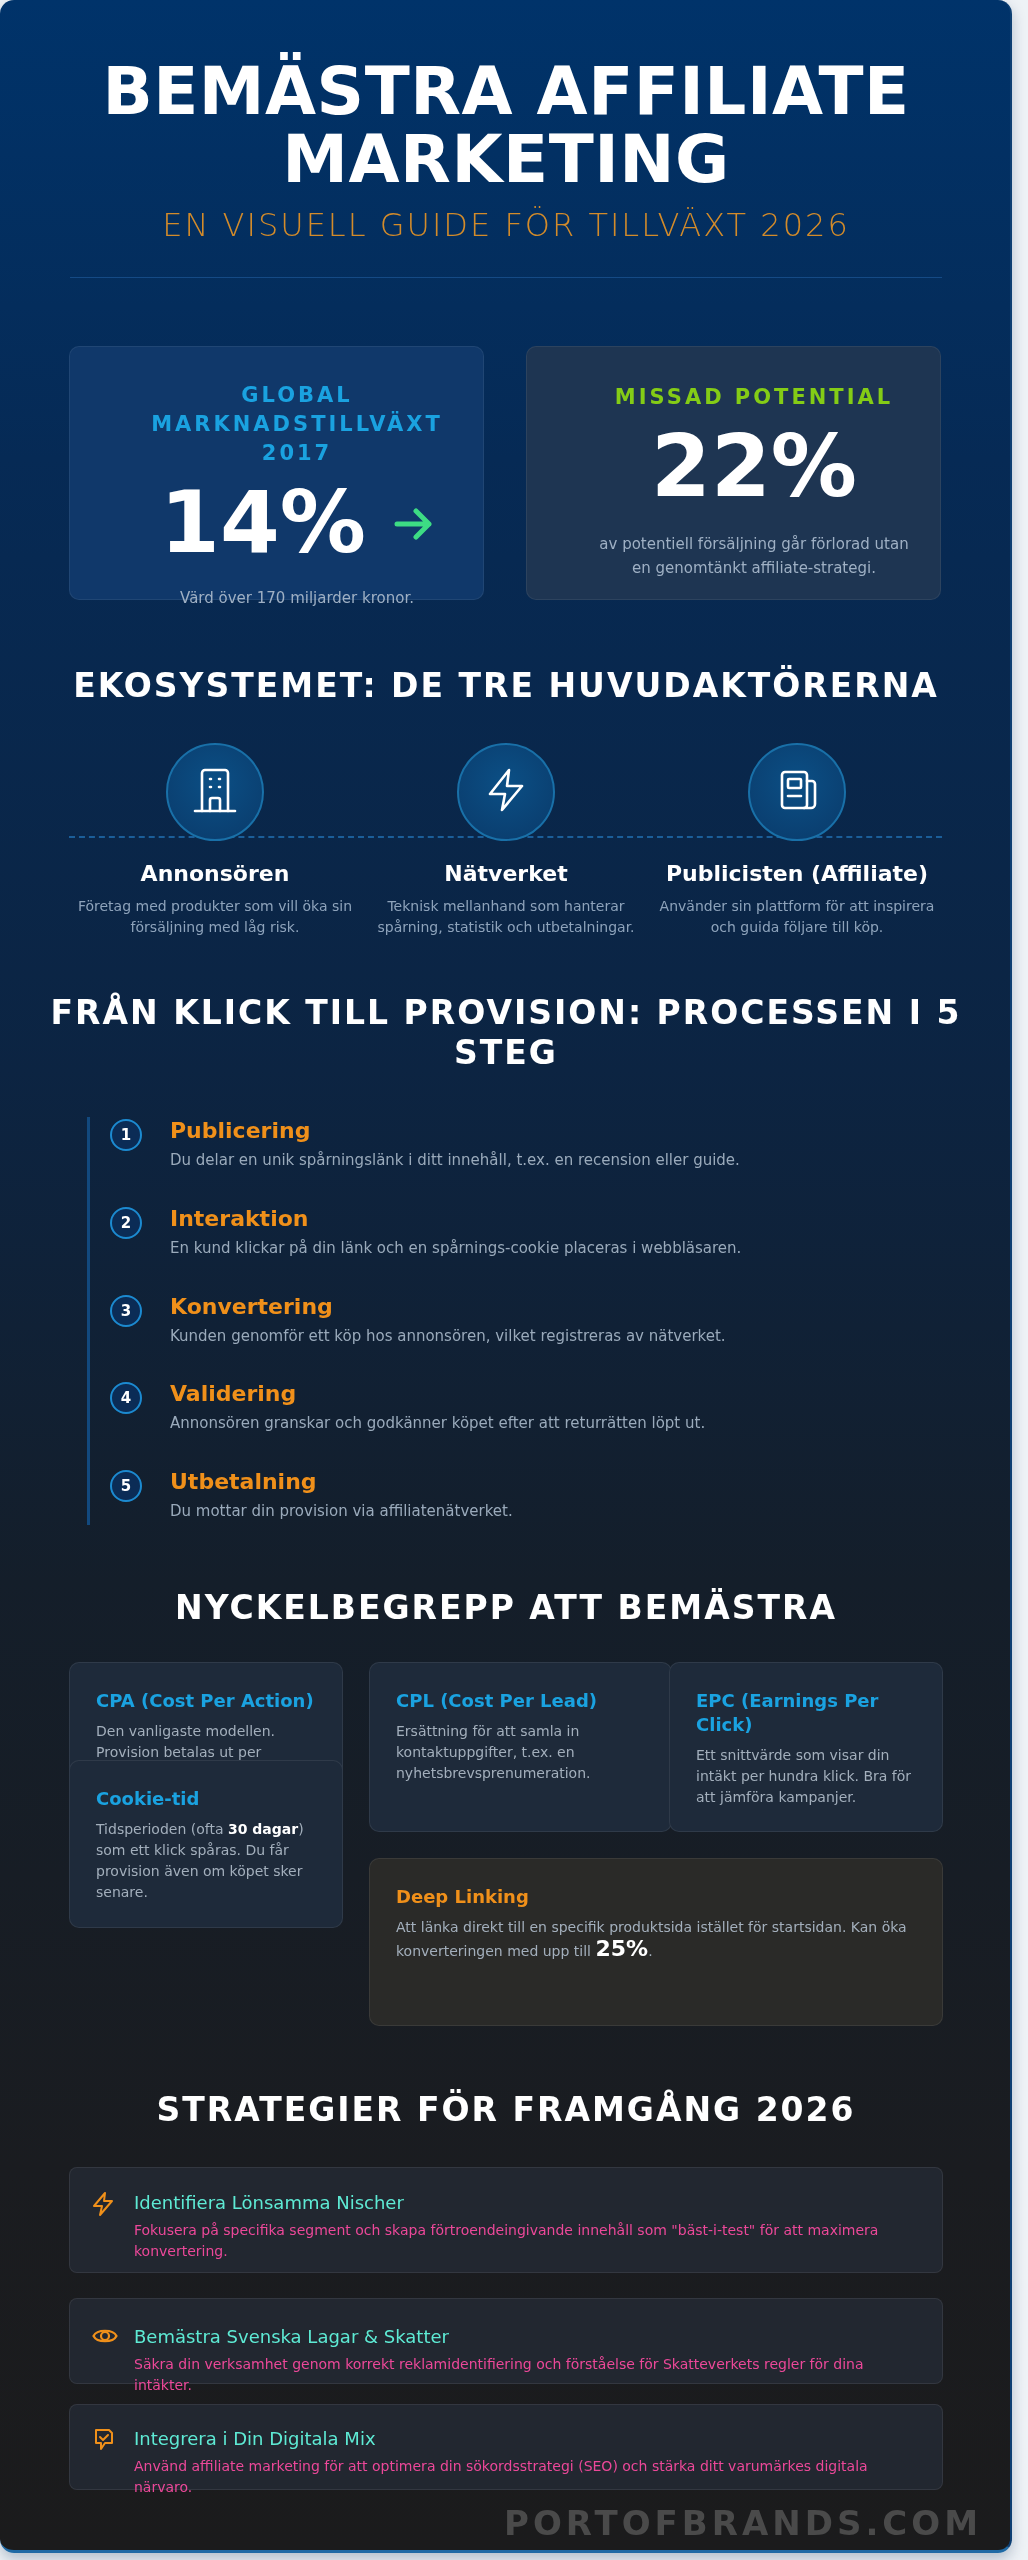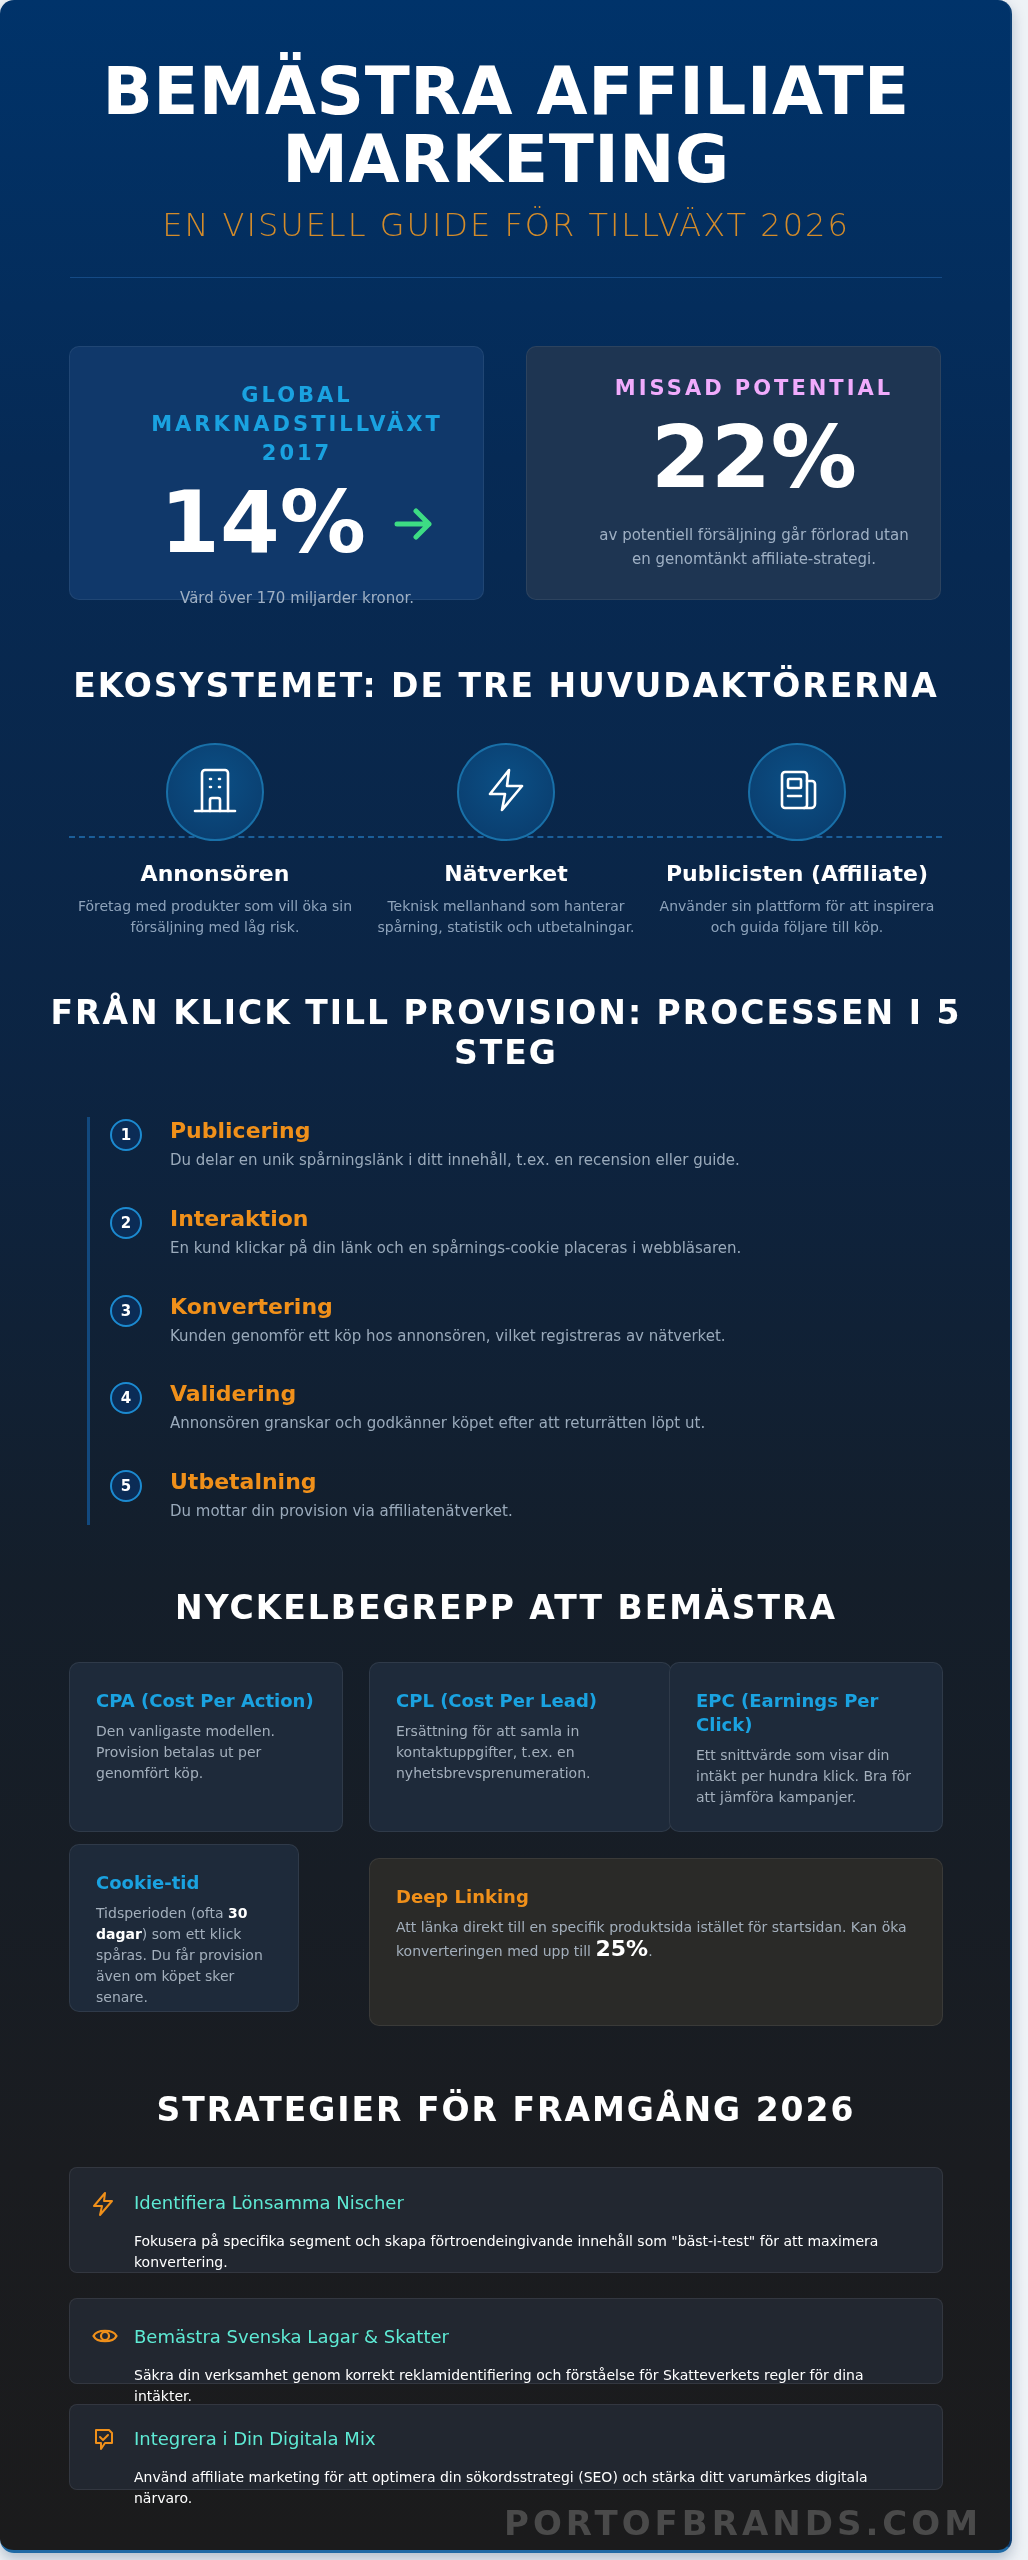--- a/index.html
+++ b/index.html
@@ -17,21 +17,21 @@
   .hero { position: absolute; top: 58px; left: 0; width: 1012px; text-align: center; }
   .hero-title { color: #ffffff; font-weight: bold; font-size: 66px; line-height: 68px; letter-spacing: 0.5px; }
   .hero-sub { color: #d38b2a; font-size: 32px; letter-spacing: 2px; margin-top: 12px; font-weight: 300; }
   .hero-rule { position: absolute; top: 277px; left: 70px; width: 872px; height: 1px; background: #154a85; }
 
   .stat-card { position: absolute; top: 346px; width: 415px; height: 254px; border-radius: 10px; text-align: center; border: 1px solid rgba(255,255,255,0.07); padding-left: 41px; }
   .stat-left { left: 69px; background: #10386a; }
   .stat-right { left: 526px; background: #1e3552; }
   .stat-label { font-weight: bold; font-size: 21px; letter-spacing: 3px; line-height: 29px; margin-top: 34px; }
   .stat-left .stat-label { color: #1aa2e0; }
-  .stat-right .stat-label { color: #f0abfc; margin-top: 27px; }
+  .stat-right .stat-label { color: #84cc16; margin-top: 36px; }
   .stat-value-row { display: flex; justify-content: center; align-items: center; margin-top: 4px; }
   .stat-value { color: #fff; font-weight: bold; font-size: 86px; line-height: 100px; }
   .stat-arrow { margin-left: 28px; margin-top: 8px; }
   .stat-desc { color: #9fb0c4; font-size: 15px; line-height: 24px; margin-top: 14px; padding: 0 30px; }
   .stat-right .stat-desc { margin-top: 16px; }
 
   .section-title { position: absolute; left: 0; width: 1012px; text-align: center; color: #fff; font-weight: bold; font-size: 33px; letter-spacing: 2px; line-height: 40px; }
 
   .eco-line { position: absolute; top: 836px; left: 69px; width: 873px; border-top: 2px dashed #1b5e99; }
   .eco-item { position: absolute; top: 743px; width: 290px; text-align: center; }
@@ -50,21 +50,21 @@
   .concept-desc { color: #a3afbc; font-size: 14px; line-height: 21px; margin-top: 8px; }
   .concept-desc b { color: #fff; }
   .concept-desc .big { color: #fff; font-weight: bold; font-size: 22px; }
   .concept-orange { background: #2a2a28; }
   .concept-orange .concept-title { color: #f0901a; }
 
   .strategy { position: absolute; left: 69px; width: 874px; border-radius: 8px; background: #222730; border: 1px solid rgba(255,255,255,0.08); display: flex; align-items: flex-start; padding: 0 22px; }
   .strategy-icon { width: 26px; flex: none; margin-top: 0; }
   .strategy-body { margin-left: 16px; }
   .strategy-title { color: #5eead4; font-weight: normal; font-size: 18px; line-height: 24px; }
-  .strategy-desc { color: #ffffff; font-size: 14px; line-height: 21px; margin-top: 16px; }
+  .strategy-desc { color: #ec4899; font-size: 14px; line-height: 21px; margin-top: 5px; }
 
   .footer-brand { position: absolute; right: 28px; top: 2503px; color: #4a4a4a; font-weight: bold; font-size: 34px; letter-spacing: 4px; }
 </style>
 </head>
 <body>
 
 <div class="infographic">
 
   <header class="hero">
     <h1 class="hero-title">
@@ -183,21 +183,21 @@
     <div class="concept-desc">Den vanligaste modellen. Provision betalas ut per genomfört köp.</div>
   </div>
   <div class="concept-card" style="left:369px; top:1662px; width:303px; height:170px;">
     <div class="concept-title">CPL (Cost Per Lead)</div>
     <div class="concept-desc">Ersättning för att samla in kontaktuppgifter, t.ex. en nyhetsbrevsprenumeration.</div>
   </div>
   <div class="concept-card" style="left:669px; top:1662px; width:274px; height:170px;">
     <div class="concept-title">EPC (Earnings Per Click)</div>
     <div class="concept-desc">Ett snittvärde som visar din intäkt per hundra klick. Bra för att jämföra kampanjer.</div>
   </div>
-  <div class="concept-card" style="left:69px; top:1844px; width:230px; height:168px;">
+  <div class="concept-card" style="left:69px; top:1760px; width:274px; height:168px;">
     <div class="concept-title">Cookie-tid</div>
     <div class="concept-desc"><span>Tidsperioden (ofta </span><b>30 dagar</b><span>) som ett klick spåras. Du får provision även om köpet sker senare.</span></div>
   </div>
   <div class="concept-card concept-orange" style="left:369px; top:1858px; width:574px; height:168px;">
     <div class="concept-title">Deep Linking</div>
     <div class="concept-desc"><span>Att länka direkt till en specifik produktsida istället för startsidan. Kan öka konverteringen med upp till </span><span class="big">25%</span><span>.</span></div>
   </div>
 
   <h2 class="section-title" style="top:2090px;">STRATEGIER FÖR FRAMGÅNG 2026</h2>
 

